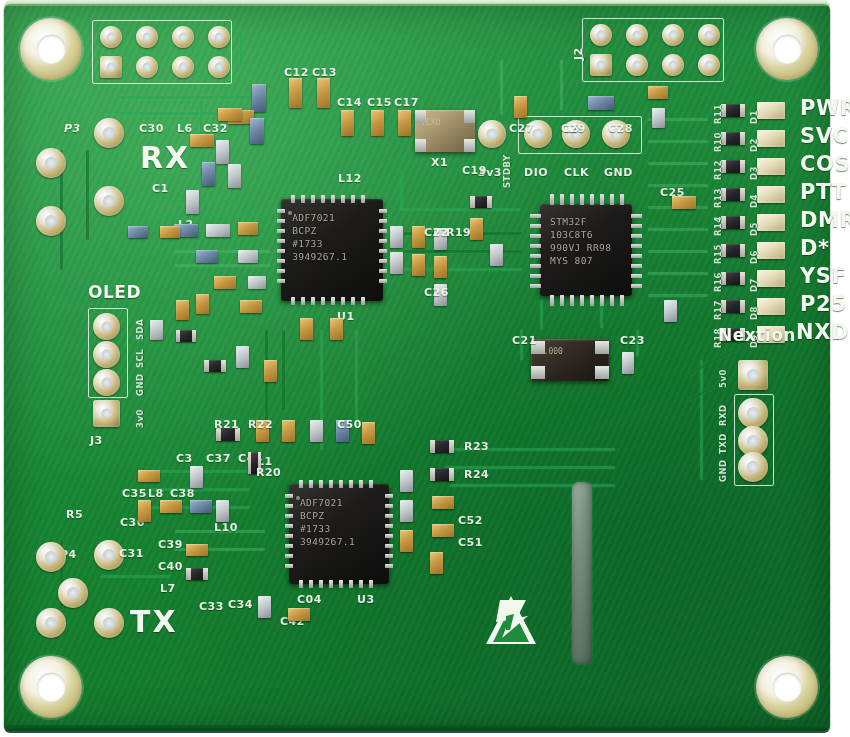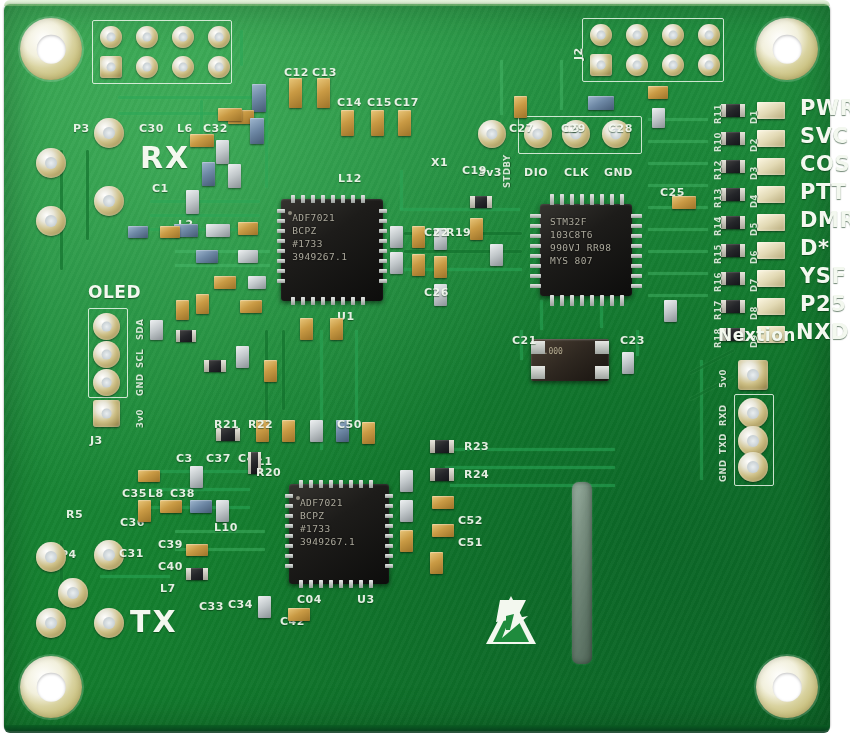--- a/index.html
+++ b/index.html
@@ -226,21 +226,21 @@
     <div class="thpad" style="left:662px;top:54px;width:22px;height:22px;">
         <i></i>
       </div>
     <div class="thpad" style="left:698px;top:54px;width:22px;height:22px;">
         <i></i>
       </div>
   </div>
   <div class="silk silk-small vert" style="left:572px;top:60px;">J2</div>
 
   <div class="silk silk-big" style="left:140px;top:140px;">RX</div>
-  <div class="silk silk-small" style="left:73px;top:122px;">P3</div>
+  <div class="silk silk-small" style="left:64px;top:122px;font-style:italic;">P3</div>
   <div class="thpad" style="left:94px;top:118px;width:30px;height:30px;">
       <i></i>
     </div>
   <div class="thpad" style="left:36px;top:148px;width:30px;height:30px;">
       <i></i>
     </div>
   <div class="thpad" style="left:94px;top:186px;width:30px;height:30px;">
       <i></i>
     </div>
   <div class="thpad" style="left:36px;top:206px;width:30px;height:30px;">
@@ -428,20 +428,27 @@
     <span style="left:20px;top:101px;width:4px;height:11px;"></span>
       <span style="left:30px;top:101px;width:4px;height:11px;"></span>
     <span style="left:40px;top:101px;width:4px;height:11px;"></span>
       <span style="left:50px;top:101px;width:4px;height:11px;"></span>
     <span style="left:60px;top:101px;width:4px;height:11px;"></span>
       <span style="left:70px;top:101px;width:4px;height:11px;"></span>
     <span style="left:80px;top:101px;width:4px;height:11px;"></span>
       <span style="left:90px;top:101px;width:4px;height:11px;"></span>
   </div>
 
+  <div class="xtal" style="left:415px;top:110px;width:60px;height:42px;">
+    <div class="txt">TCXO</div>
+    <div class="corner" style="left:0;top:0;"></div>
+    <div class="corner" style="right:0;top:0;"></div>
+    <div class="corner" style="left:0;bottom:0;"></div>
+    <div class="corner" style="right:0;bottom:0;"></div>
+  </div>
   <div class="silk silk-small" style="left:431px;top:156px;">X1</div>
   <div class="silk silk-small" style="left:462px;top:164px;">C19</div>
 
   <div class="xtal dark" style="left:531px;top:339px;width:78px;height:42px;">
     <div class="txt">8.000</div>
     <div class="corner" style="left:0;top:2px;"></div>
     <div class="corner" style="right:0;top:2px;"></div>
     <div class="corner" style="left:0;bottom:2px;"></div>
     <div class="corner" style="right:0;bottom:2px;"></div>
   </div>

